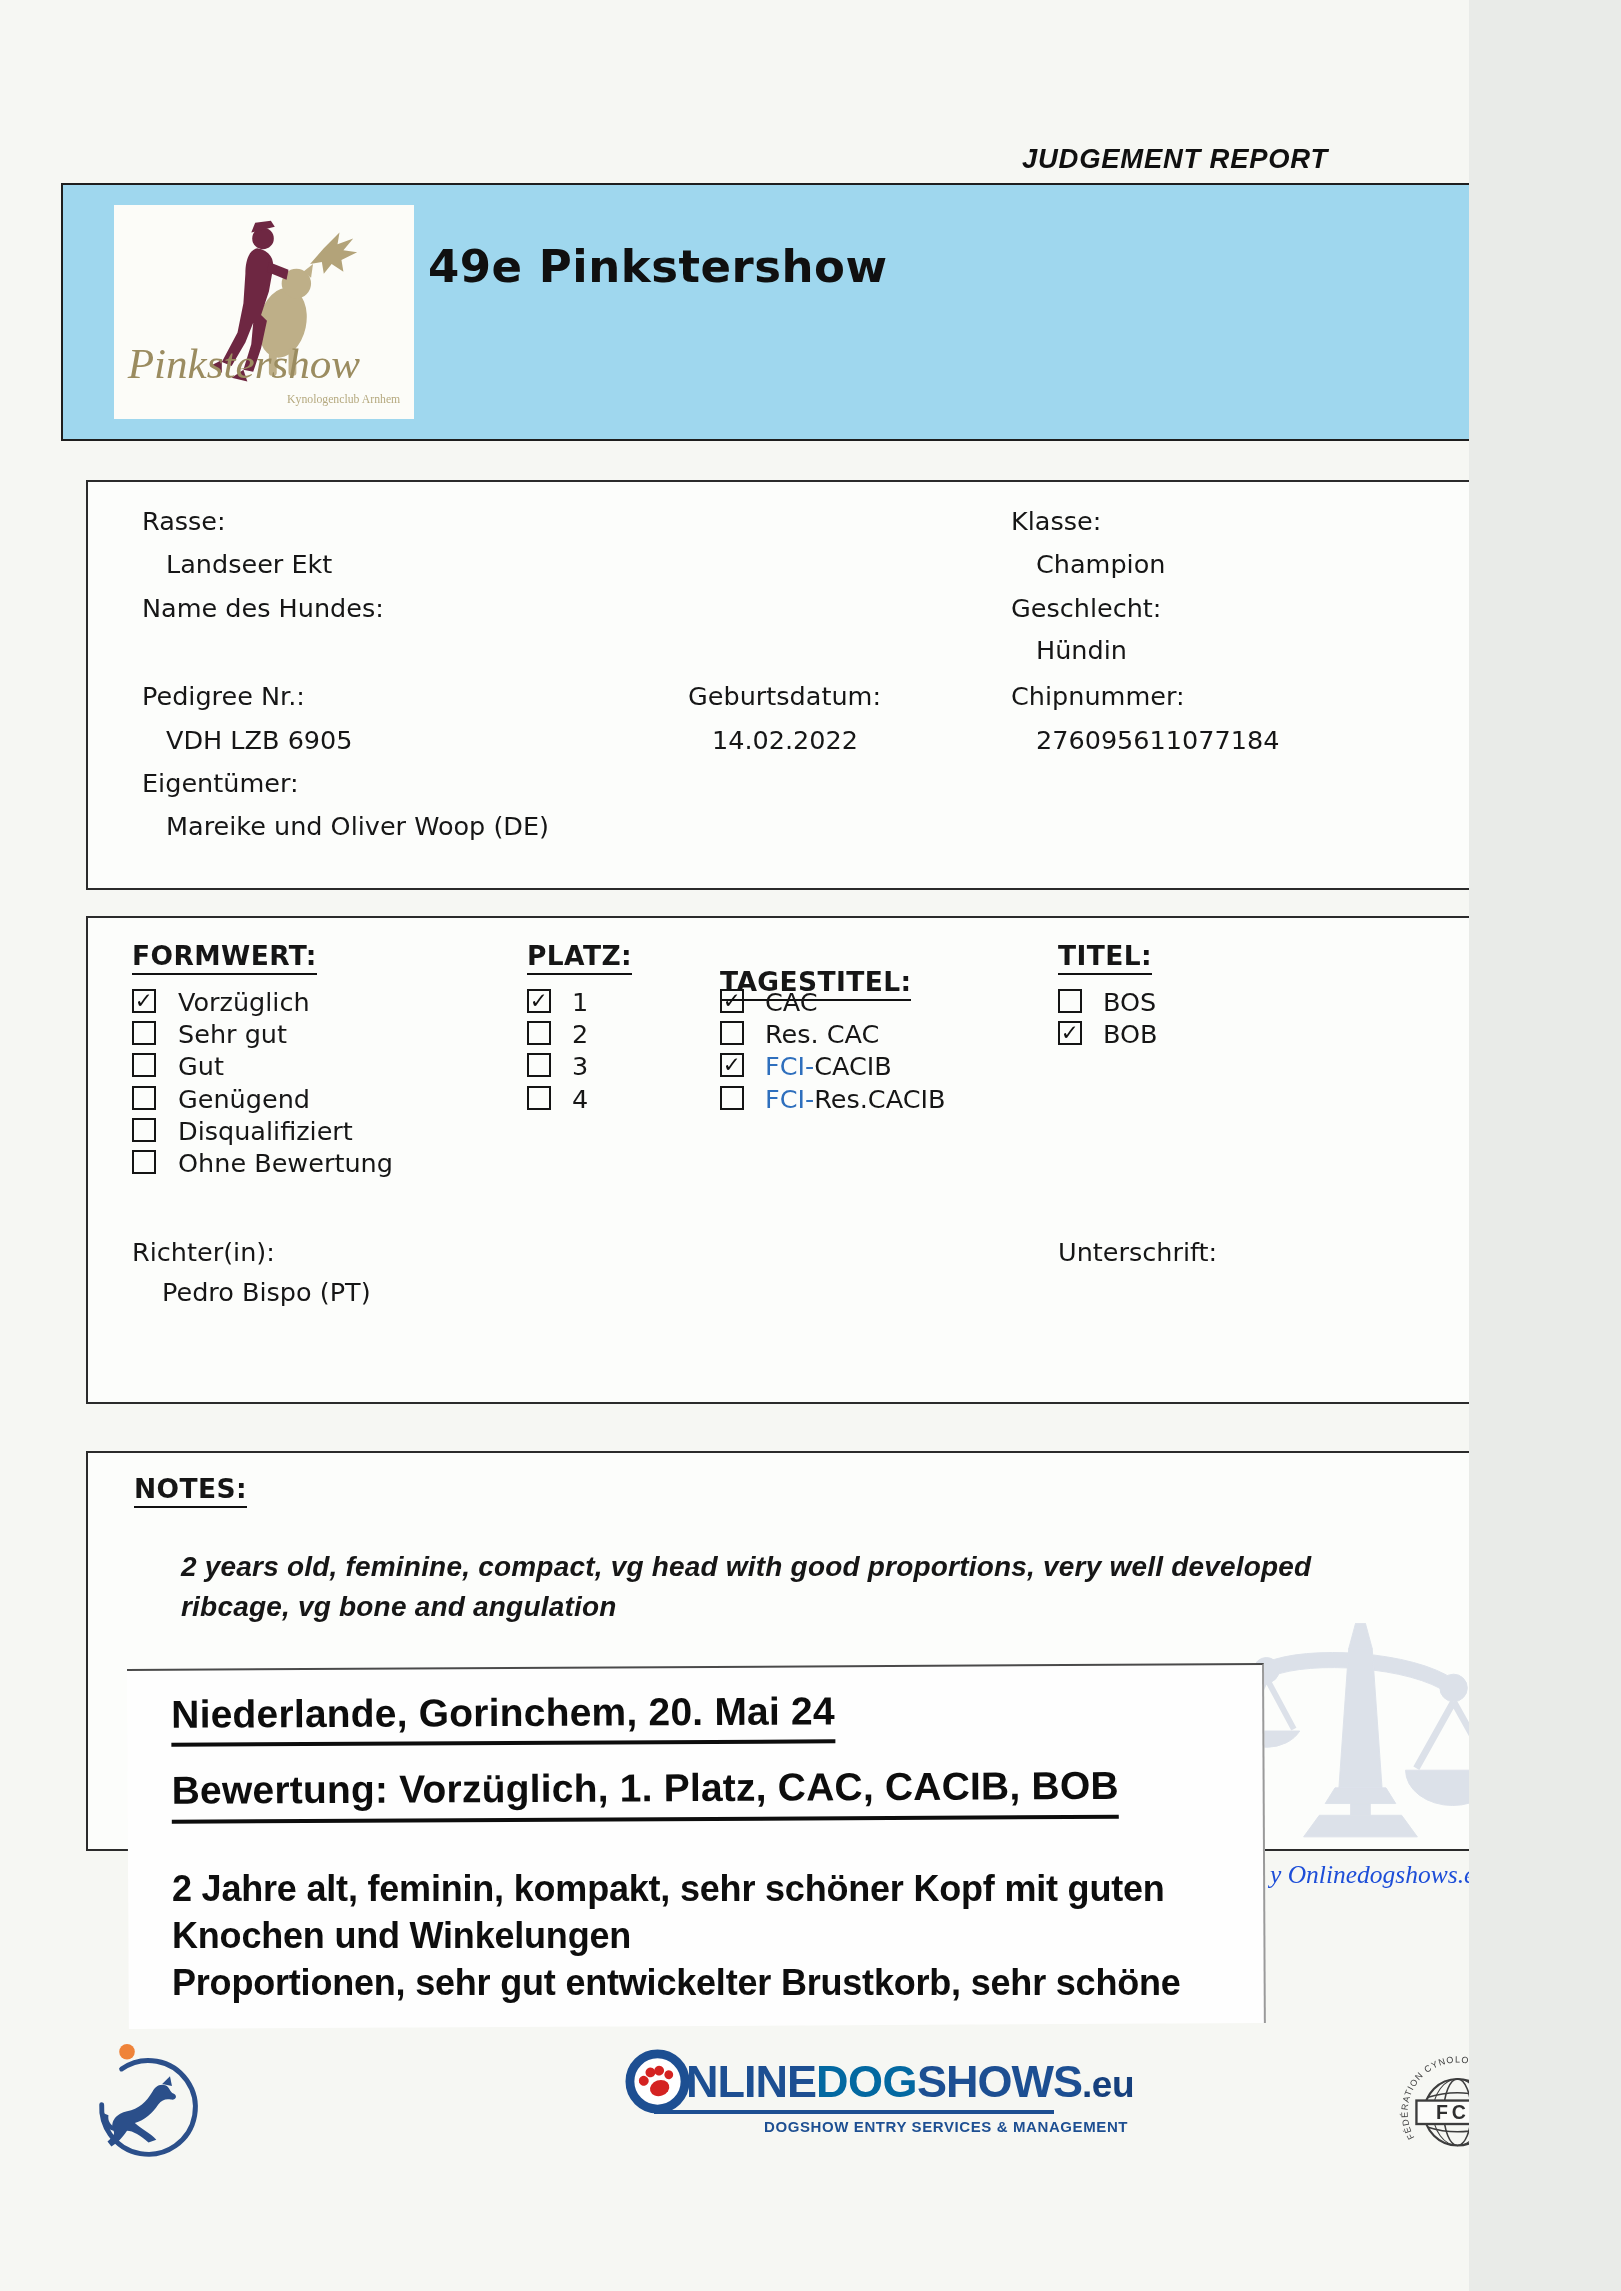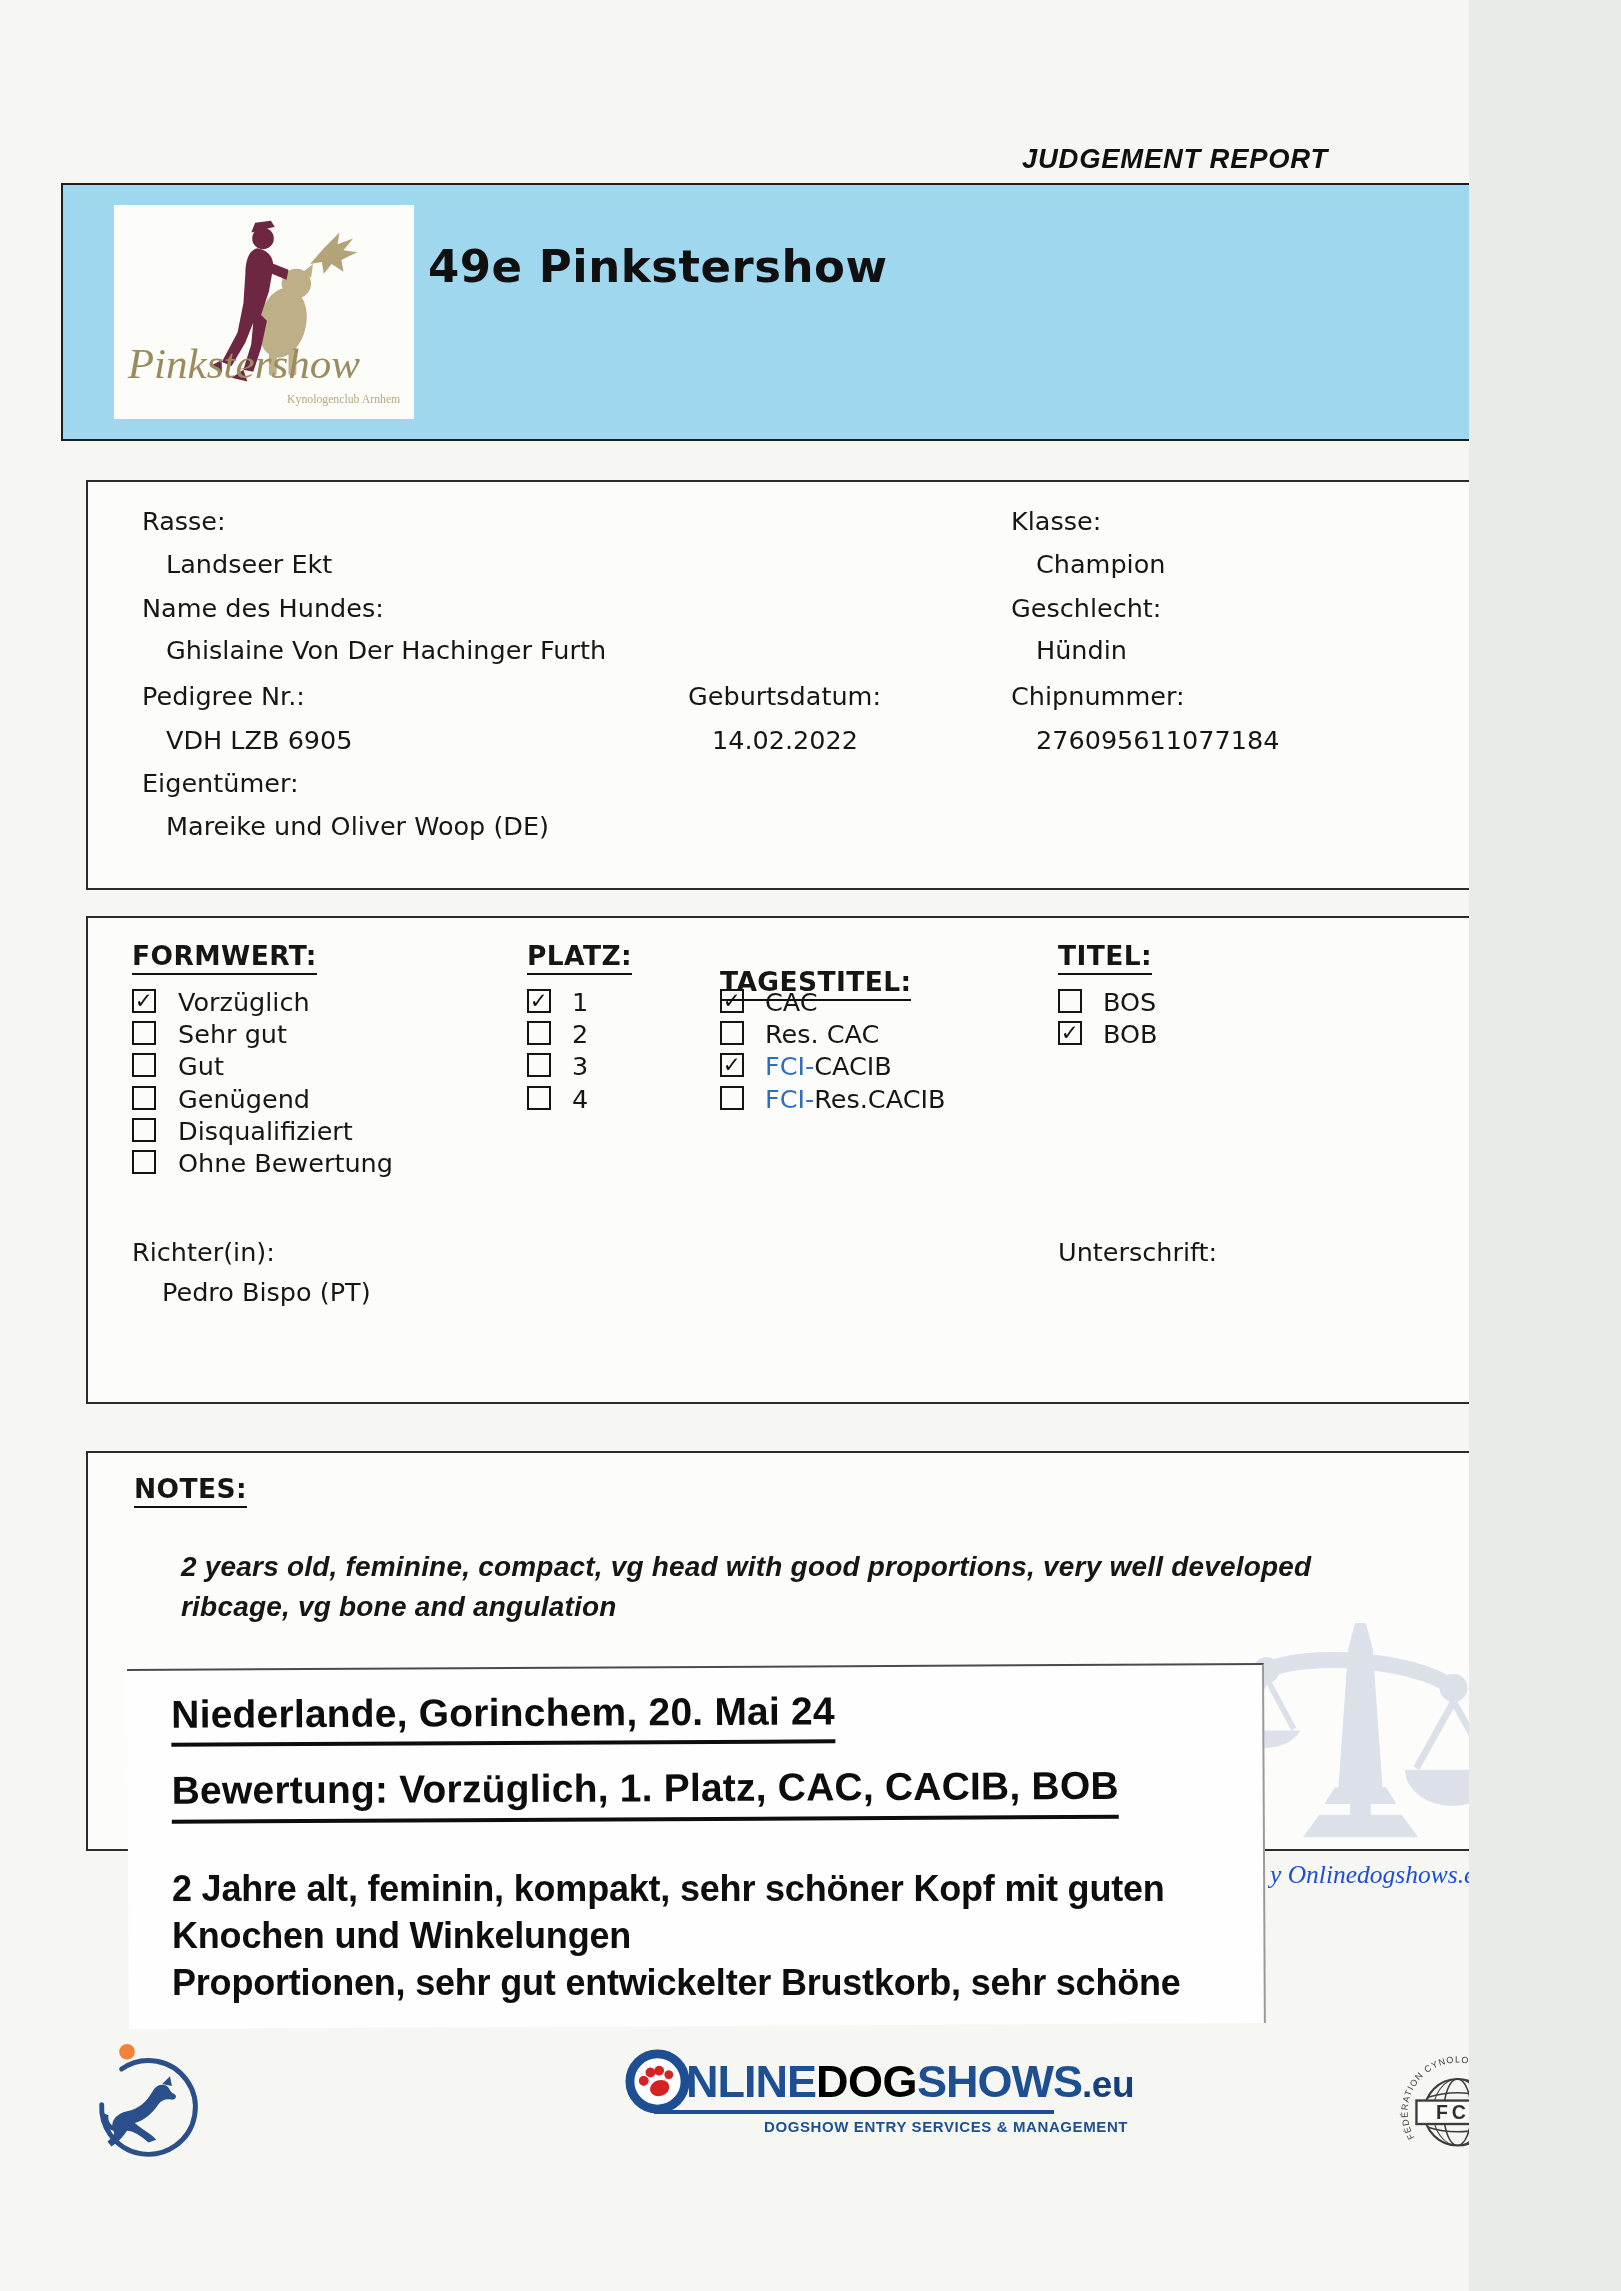--- a/index.html
+++ b/index.html
@@ -54,21 +54,21 @@
           font-style:italic;font-size:25.5px;color:#1d4ed8;z-index:3;white-space:nowrap;}
 
   
   .dog-logo{position:absolute;left:86px;top:2041px;}
   .fci-logo{position:absolute;left:1392px;top:2037px;}
   .ods{position:absolute;left:625px;top:2049px;width:451px;height:94px;}
   .ods-o{position:absolute;left:0;top:0;}
   .ods-word{position:absolute;left:61px;top:3.9px;font-family:"Liberation Sans",sans-serif;
             white-space:nowrap;line-height:57px;}
   .ods-t1,.ods-t3{font-size:45px;font-weight:700;color:#1d4f92;letter-spacing:-1px;}
-  .ods-t2{font-size:45px;font-weight:800;color:#000000;letter-spacing:-0.5px;}
+  .ods-t2{font-size:45px;font-weight:800;color:#0369a1;letter-spacing:-0.5px;}
   .ods-t4{font-size:37px;font-weight:800;color:#16407d;letter-spacing:-0.5px;}
   .ods-rule{position:absolute;left:29px;top:61px;width:400px;height:3.9px;background:#1d4f92;}
   .ods-tag{position:absolute;left:139px;top:69px;font-family:"Liberation Sans",sans-serif;
            font-size:15px;font-weight:700;color:#1d4f92;letter-spacing:0.6px;white-space:nowrap;}
 </style>
 </head>
 <body>
 
 <div class="page">
 
@@ -100,21 +100,20 @@
         <text x="292" y="202" text-anchor="end" font-family="Liberation Serif, serif" font-size="12" fill="#b5a97f">Kynologenclub Arnhem</text>
       </svg>
     </div>
     <div class="show-title">49e Pinkstershow</div>
   </div>
 
   <div class="box" style="left:86px;top:480px;width:1412px;height:406px;">
     <div class="flabel" style="left:54px;top:23.5px;">Rasse:</div>
     <div class="fvalue" style="left:78px;top:67px;">Landseer Ekt</div>
     <div class="flabel" style="left:54px;top:111px;">Name des Hundes:</div>
-    <div class="fvalue" style="left:78px;top:153px;">Ghislaine Von Der Hachinger Furth</div>
     <div class="flabel" style="left:54px;top:199px;">Pedigree Nr.:</div>
     <div class="fvalue" style="left:78px;top:243px;">VDH LZB 6905</div>
     <div class="flabel" style="left:54px;top:286px;">Eigentümer:</div>
     <div class="fvalue" style="left:78px;top:329px;">Mareike und Oliver Woop (DE)</div>
 
     <div class="flabel" style="left:600px;top:199px;">Geburtsdatum:</div>
     <div class="fvalue" style="left:624px;top:243px;">14.02.2022</div>
 
     <div class="flabel" style="left:923px;top:23.5px;">Klasse:</div>
     <div class="fvalue" style="left:948px;top:67px;">Champion</div>

